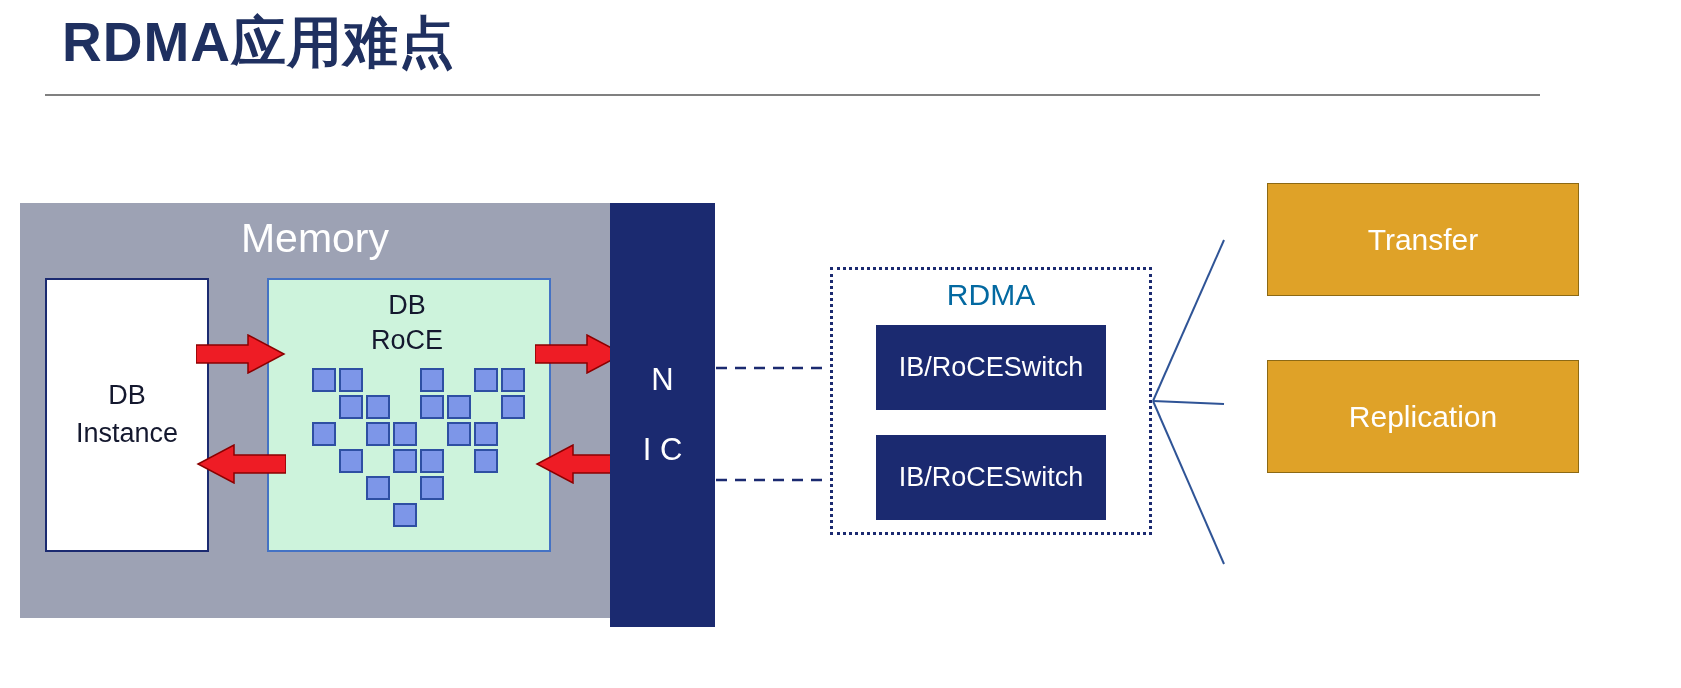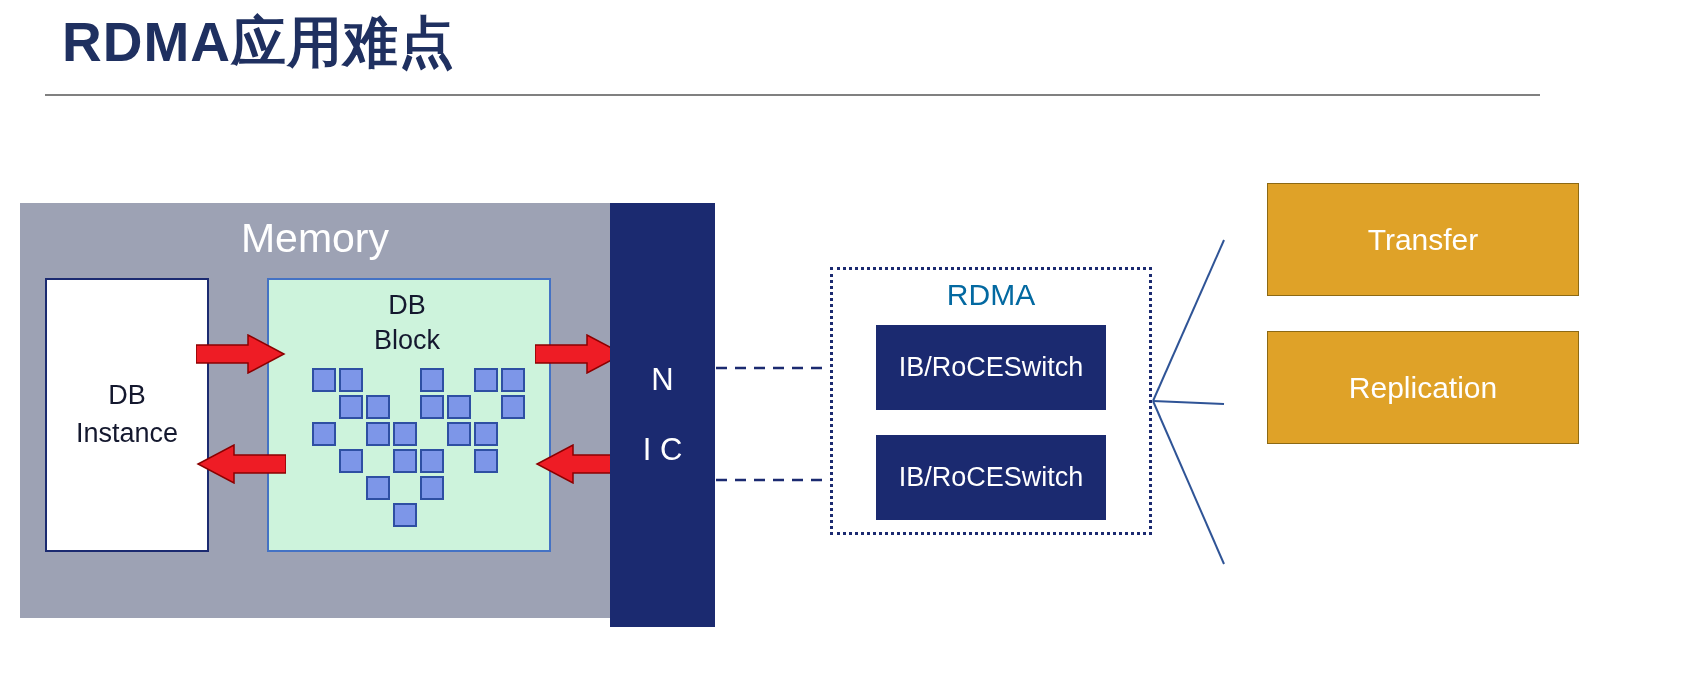--- a/index.html
+++ b/index.html
@@ -139,21 +139,21 @@
     box-sizing: border-box;
     color: #ffffff;
     font-size: 30px;
     display: flex;
     align-items: center;
     justify-content: center;
     text-align: center;
     margin-left: 42px;
   }
   #outcome-transfer    { top: 183px; }
-  #outcome-replication { top: 331px; }
+  #outcome-replication { top: 360px; }
   #outcome-fusion      { top: 508px; }
 
   
   .overlay-svg {
     left: 0; top: 0;
     width: 1681px; height: 688px;
     pointer-events: none;
   }
   .red-arrow { position: absolute; width: 90px; height: 40px; }
   #arrow-inst-to-block { left: 196px; top: 334px; }
@@ -181,21 +181,21 @@
   <div class="abs" id="memory-label">Memory</div>
 
   <div class="abs" id="db-instance-box">
     <span>DB</span>
     <span>Instance</span>
   </div>
 
   <div class="abs" id="db-block-box"></div>
   <div class="abs" id="db-block-label">
     <div>DB</div>
-    <div>Block</div>
+    <div>RoCE</div>
   </div>
   <div class="abs" id="squares-layer">
       <div class="mini-square" style="left: 0px; top: 0px;"></div>
       <div class="mini-square" style="left: 27px; top: 0px;"></div>
       <div class="mini-square" style="left: 108px; top: 0px;"></div>
       <div class="mini-square" style="left: 162px; top: 0px;"></div>
       <div class="mini-square" style="left: 189px; top: 0px;"></div>
       <div class="mini-square" style="left: 27px; top: 27px;"></div>
       <div class="mini-square" style="left: 54px; top: 27px;"></div>
       <div class="mini-square" style="left: 108px; top: 27px;"></div>

